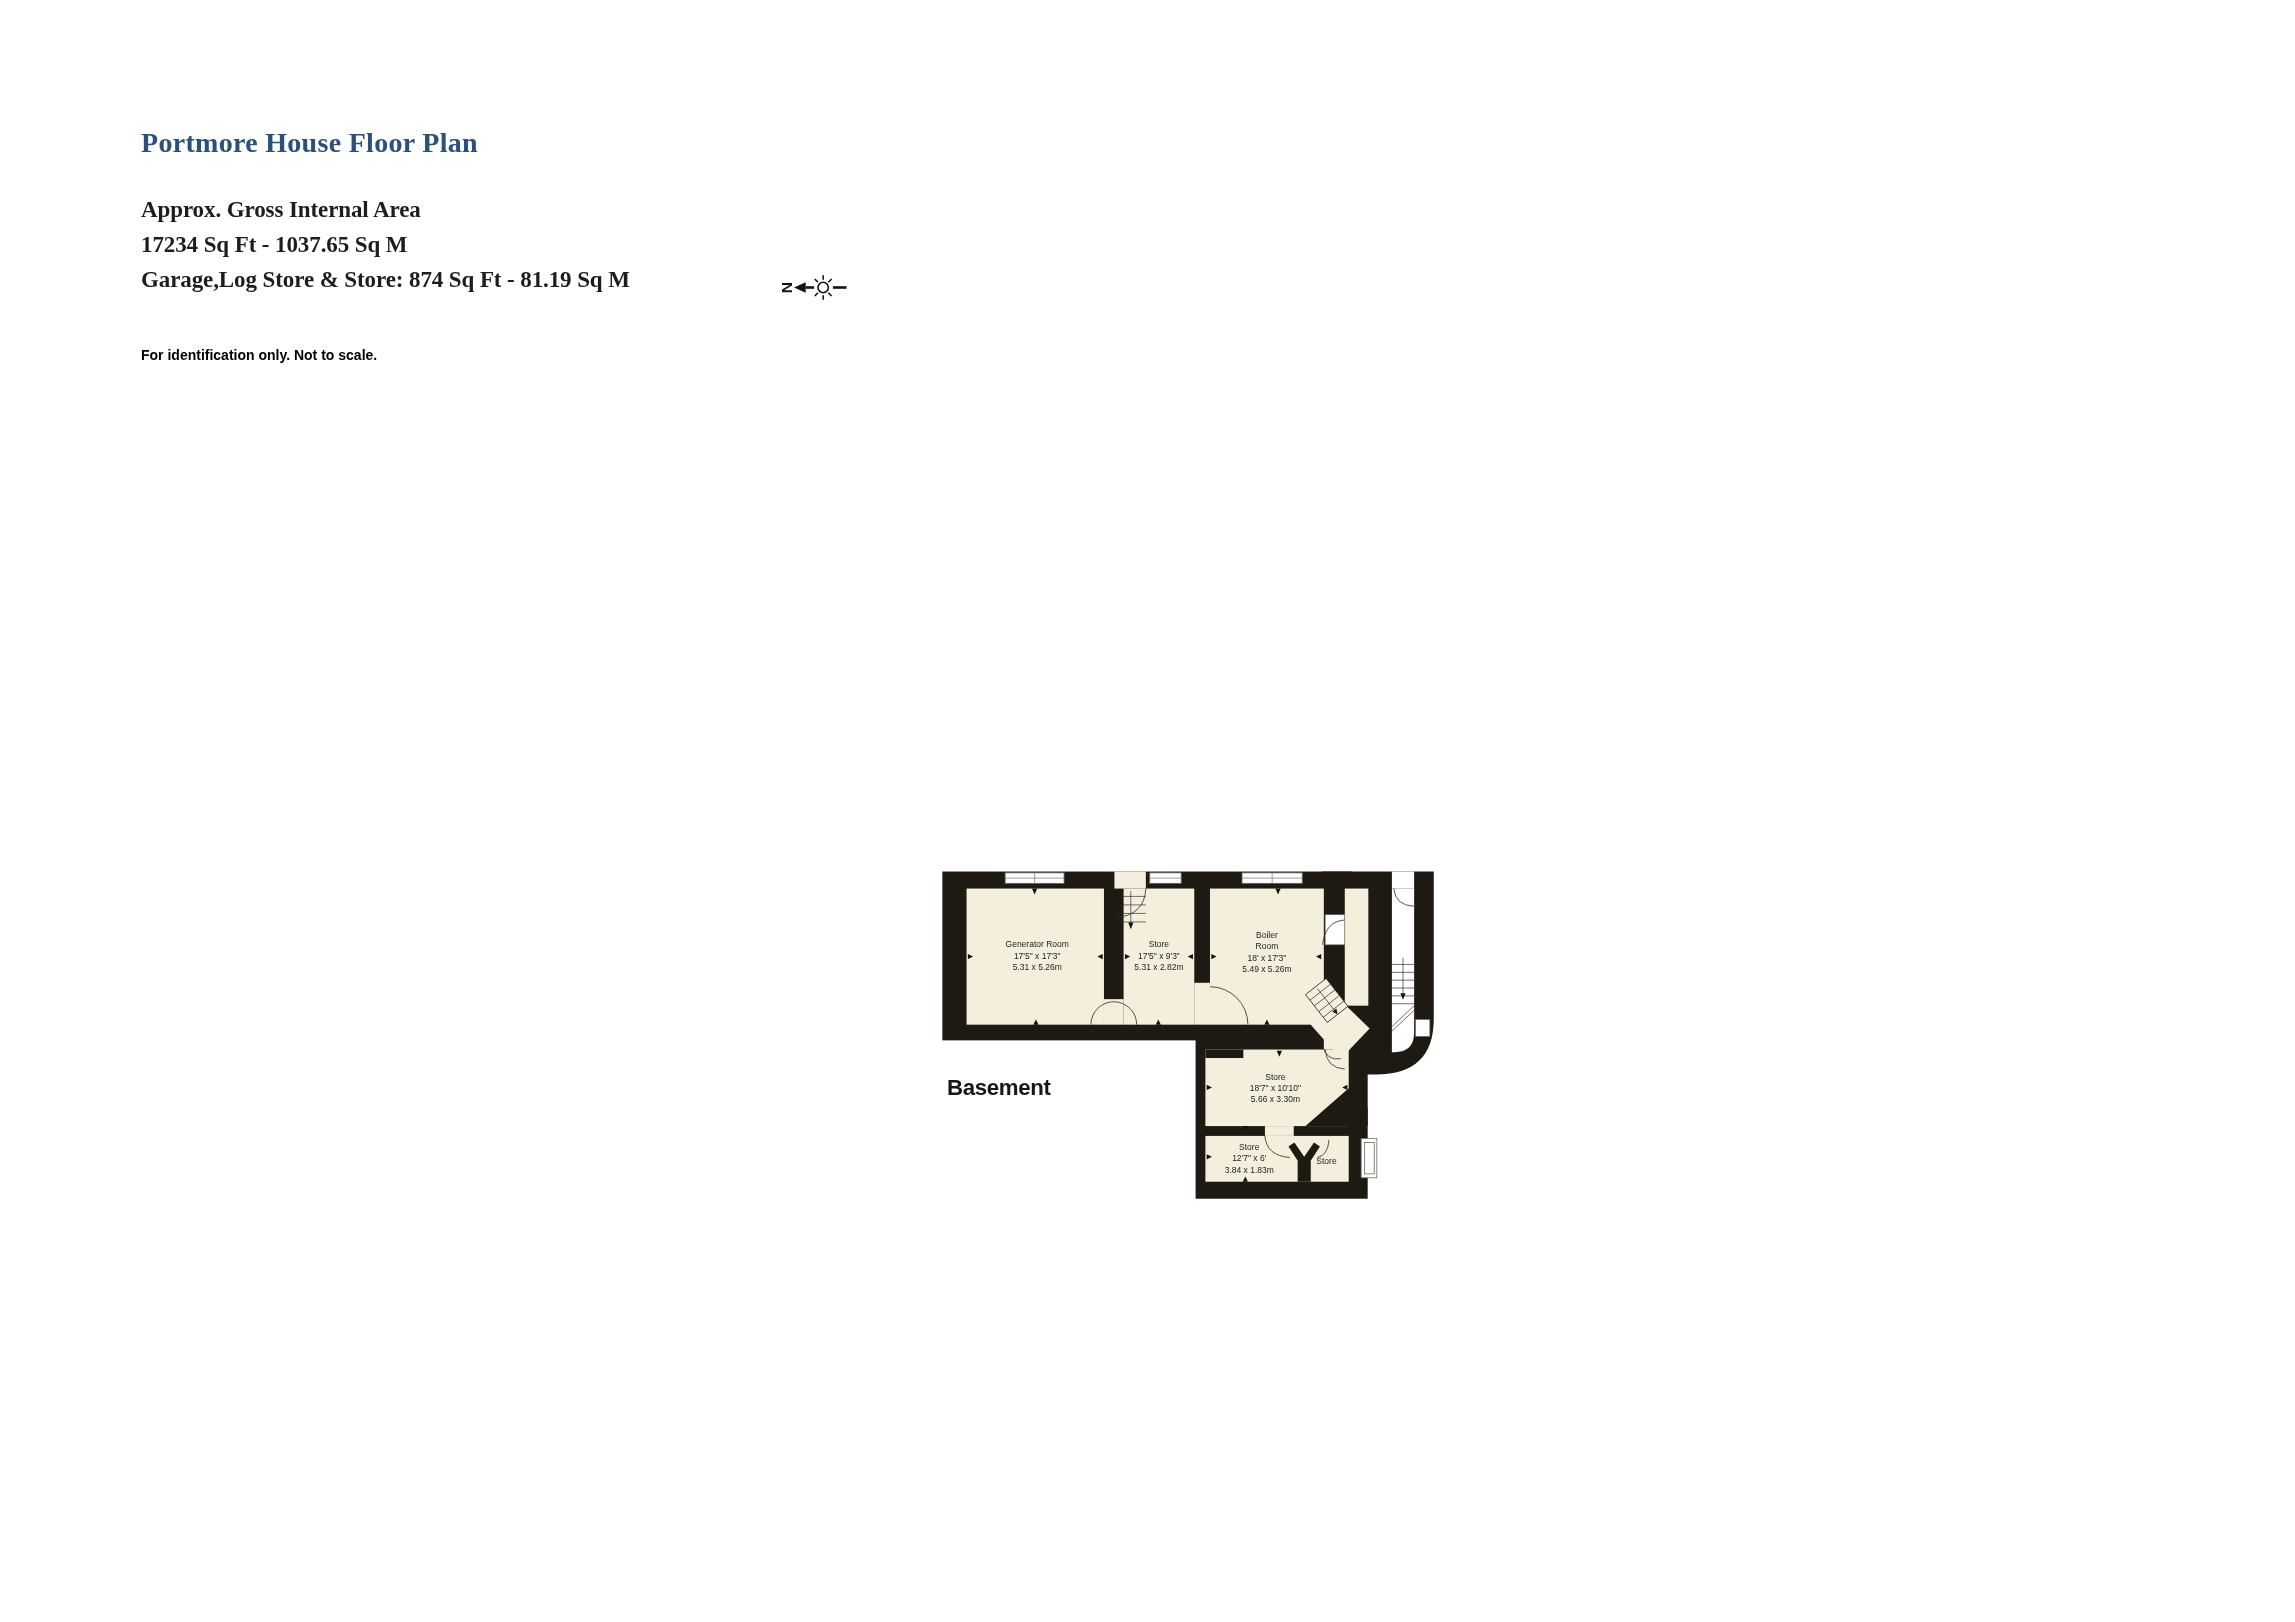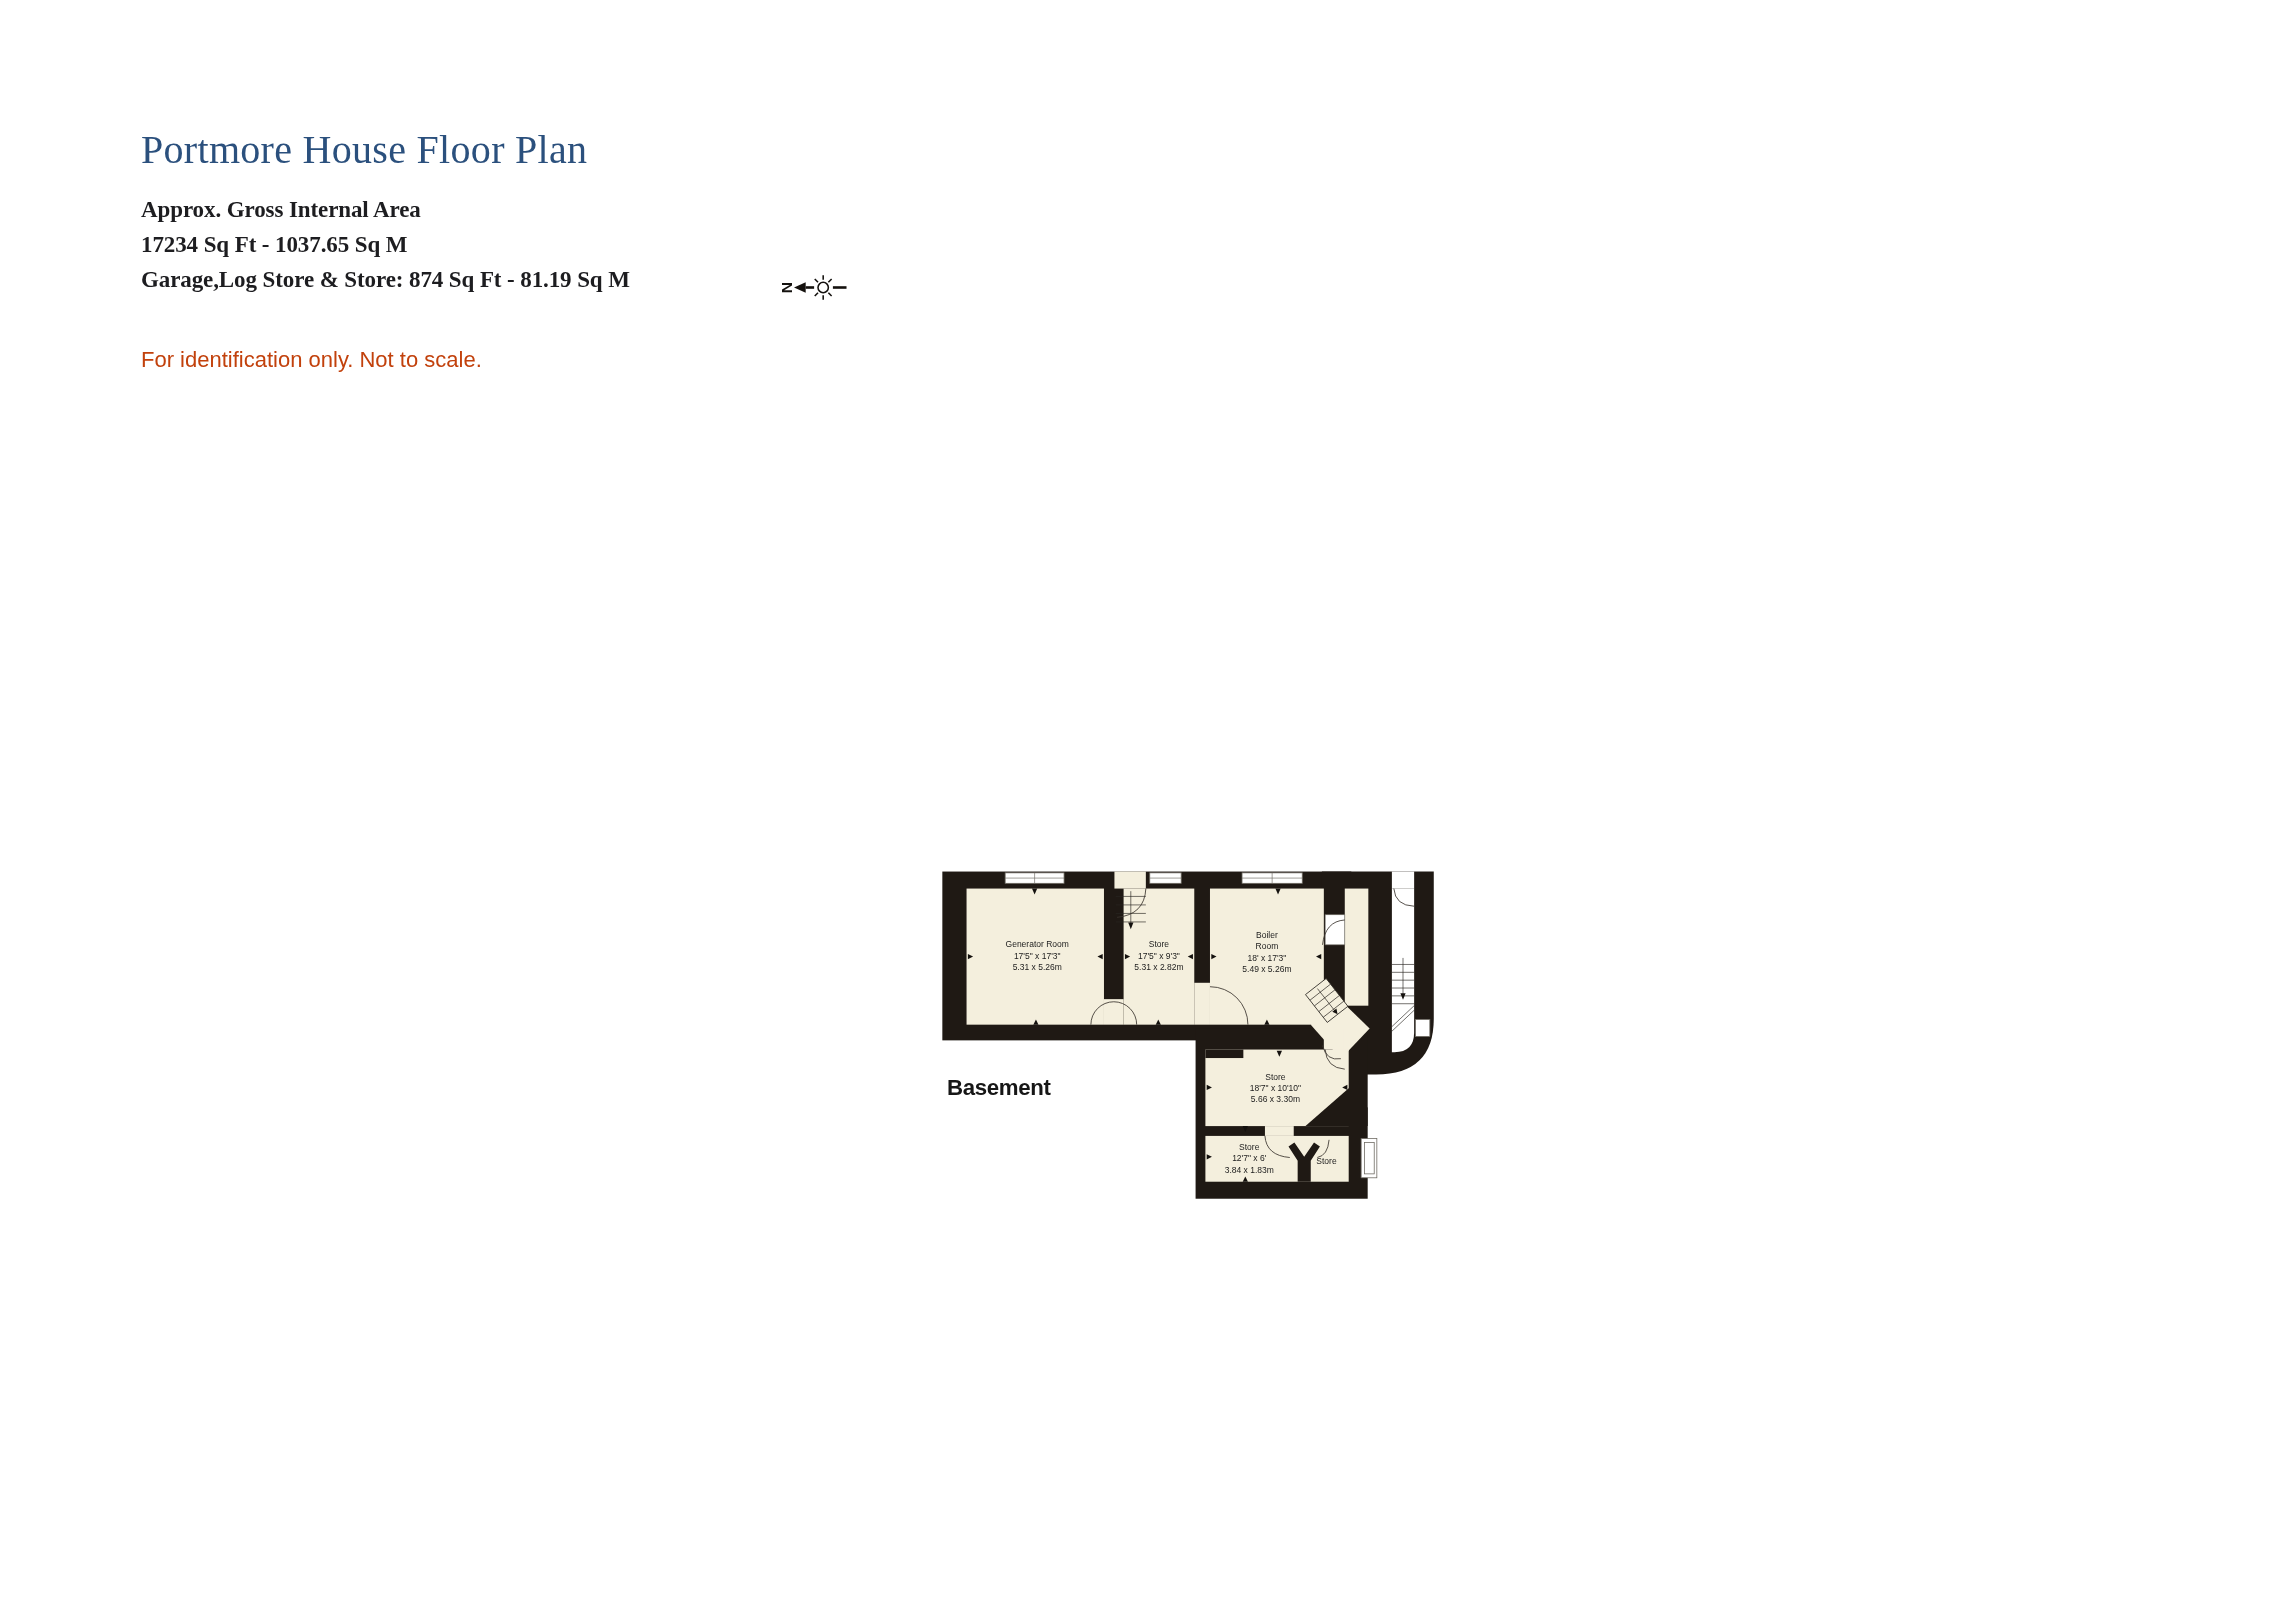--- a/index.html
+++ b/index.html
@@ -10,32 +10,32 @@
   }
   *{margin:0;padding:0;box-sizing:border-box;}
   html,body{background:#ffffff;}
   body{
     width:2295px;height:1623px;position:relative;overflow:hidden;
     font-family:"Liberation Sans",sans-serif;color:var(--ink);
   }
   .canvas{position:absolute;inset:0;background:#ffffff;}
   .page-title{
     position:absolute;left:141px;top:128px;
-    font-family:"Liberation Serif",serif;font-weight:400;
-    font-size:40px;line-height:1.1;color:var(--title-blue);
+    font-family:"Liberation Serif",serif;font-weight:700;
+    font-size:28px;line-height:1.1;color:var(--title-blue);
     letter-spacing:0.3px;white-space:nowrap;
   }
   .gia{position:absolute;left:141px;top:192px;}
   .gia p{
     font-size:23px;font-weight:700;line-height:35px;color:var(--ink);
     letter-spacing:-0.1px;white-space:nowrap;font-family:Liberation Serif, serif;
   }
   .disclaimer{
     position:absolute;left:141px;top:347px;
-    font-size:22px;font-weight:400;color:#c2410c;white-space:nowrap;
+    font-size:14px;font-weight:700;color:#000000;white-space:nowrap;
   }
   .compass{position:absolute;left:780px;top:270px;width:76px;height:35px;}
   .compass .stroke{stroke:#14110e;stroke-width:2.4;fill:none;}
   .compass .solid{fill:#14110e;}
   .compass text{
     font-family:"Liberation Sans",sans-serif;font-size:24px;font-weight:700;fill:#14110e;
   }
   .plan{position:absolute;left:939px;top:865px;width:504px;height:337px;}
   .plan .wall{fill:var(--wall);}
   .plan .room{fill:var(--room-fill);}

